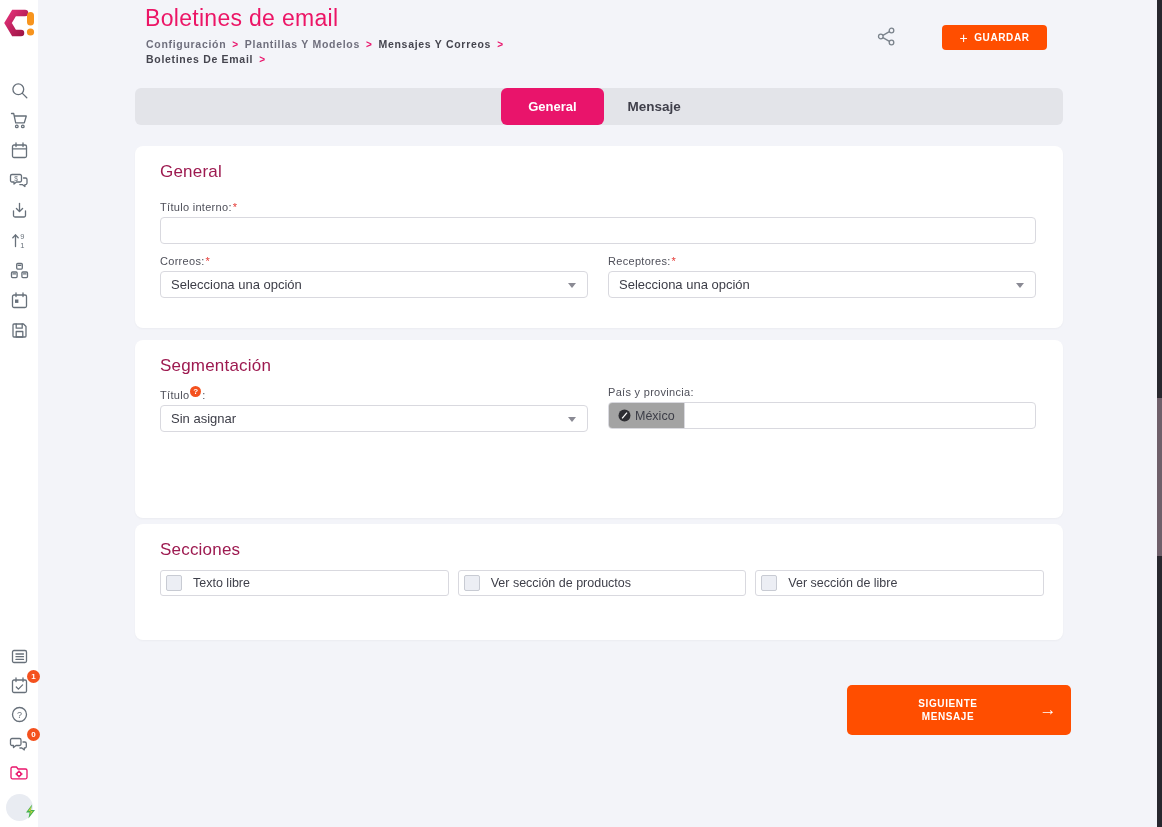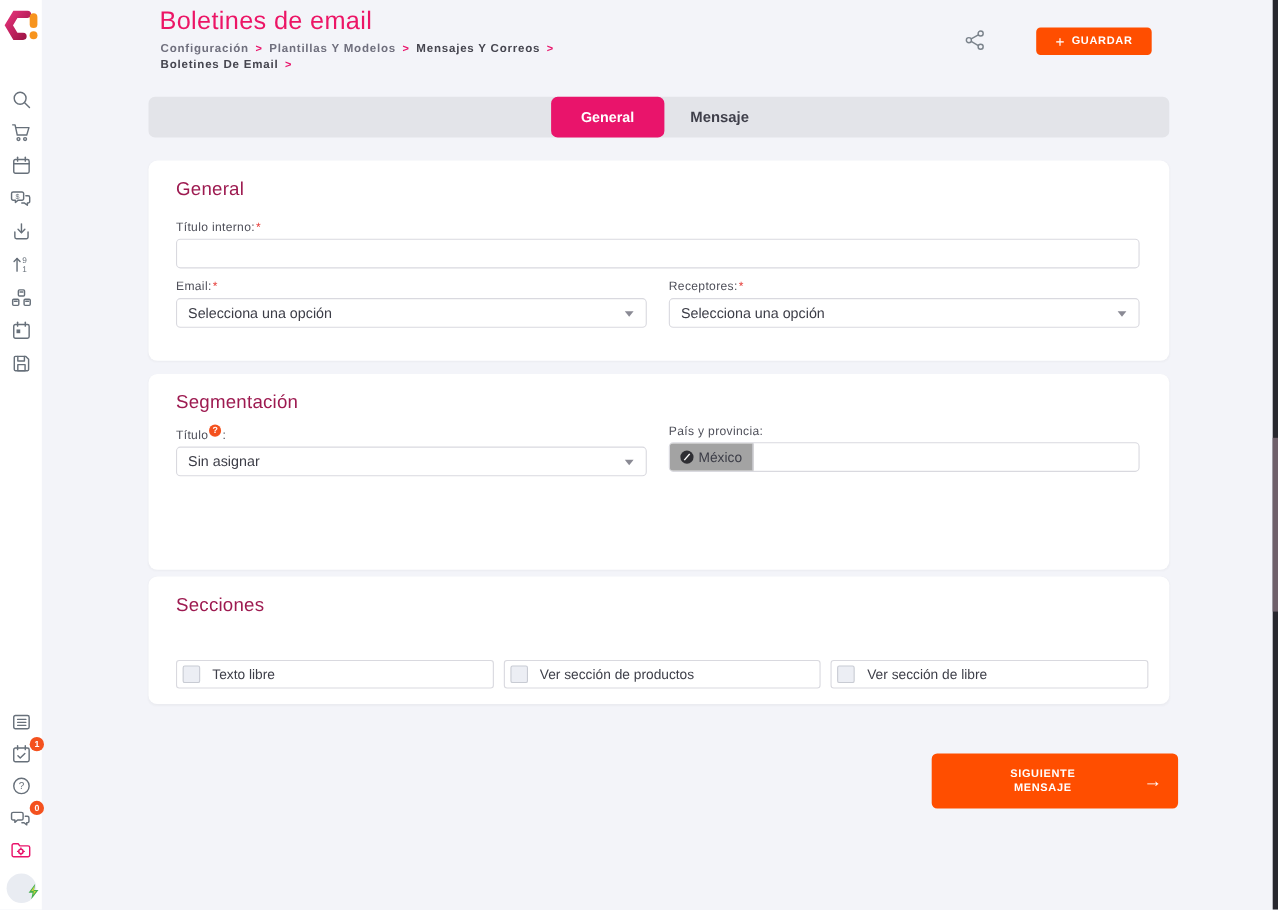--- a/index.html
+++ b/index.html
@@ -48,21 +48,21 @@
   .req { color:#e53935; margin-left:1px; }
   .text-input { width:100%; height:27px; border:1px solid #d9d9df; border-radius:4px; background:#fff; margin-top:4px; padding:0 9px; font-family:"Liberation Sans",sans-serif; font-size:13px; color:#3c3d47; outline:none; }
   .grid2 { display:grid; grid-template-columns:428px 428px; column-gap:20px; }
   .select { height:27px; border:1px solid #d9d9df; border-radius:4px; background:#fff; margin-top:4px; display:flex; align-items:center; padding:0 10px; font-size:13px; color:#3c3d47; cursor:pointer; position:relative; }
   .select-caret { position:absolute; right:11px; top:11px; width:0; height:0; border-left:4px solid transparent; border-right:4px solid transparent; border-top:5px solid #8a8a94; }
   .help-badge { display:inline-flex; width:11px; height:11px; border-radius:50%; background:#f4511e; color:#fff; font-size:8px; font-weight:bold; align-items:center; justify-content:center; vertical-align:super; margin:0 1px; }
   .country-group { height:27px; margin-top:4px; border:1px solid #d9d9df; border-radius:4px; display:flex; overflow:hidden; background:#fff; }
   .country-prefix { background:#a3a3a3; border-right:1px solid #d9d9df; display:flex; align-items:center; gap:4px; padding:0 9px; font-size:12.5px; color:#3c3d47; cursor:pointer; }
   .country-select { flex:1; display:flex; align-items:center; padding:0 12px; font-size:13px; color:#3c3d47; position:relative; cursor:pointer; }
   
-  .opts-row { display:flex; gap:9px; margin:40px 19px 0 25px;justify-content:space-between; }
+  .opts-row { display:flex; gap:9px; margin:10px 19px 0 25px;justify-content:space-between; }
   .opt-box { flex:1; height:26px; border:1px solid #d9d9df; border-radius:3px; background:#fff; display:flex; align-items:center; gap:11px; padding-left:5px; cursor:pointer; }
   .cb { width:16px; height:16px; background:#eceef4; border:1px solid #c8cbd3; border-radius:2px; flex-shrink:0; }
   .opt-label { font-size:12.5px; color:#3e3f49; }
   
   .next-btn { position:absolute; left:847px; top:685px; width:224px; height:50px; background:#ff4e00; border:none; border-radius:5px; color:#fff; cursor:pointer; font-family:"Liberation Sans",sans-serif; display:flex; align-items:center; }
   .next-text { flex:1; text-align:center; font-size:10px; font-weight:bold; letter-spacing:.6px; line-height:13px; padding-left:24px; }
   .next-arrow { width:46px; font-size:17px; font-weight:bold; }
   
   .scroll-track { position:absolute; right:0; top:0; width:5px; height:827px; background:#27272e; cursor:pointer; }
   .scroll-thumb { position:absolute; right:0; top:398px; width:5px; height:158px; background:#6e5f6a; cursor:grab; }
@@ -241,21 +241,21 @@
   </div>
 </div>
 
 <div class="card card-general">
   <div class="card-heading">General</div>
   <div class="fields">
     <label class="field-label" style="margin-top:19px;"><span>Título interno:</span><span class="req">*</span></label>
     <input class="text-input" type="text" value="" style="">
     <div class="grid2" style="margin-top:11px;">
       <div>
-        <label class="field-label"><span>Email:</span><span class="req">*</span></label>
+        <label class="field-label"><span>Correos:</span><span class="req">*</span></label>
         <div class="select">
           <span>Selecciona una opción</span>
           <span class="select-caret"></span>
         </div>
       </div>
       <div>
         <label class="field-label"><span>Receptores:</span><span class="req">*</span></label>
         <div class="select">
           <span>Selecciona una opción</span>
           <span class="select-caret"></span>

